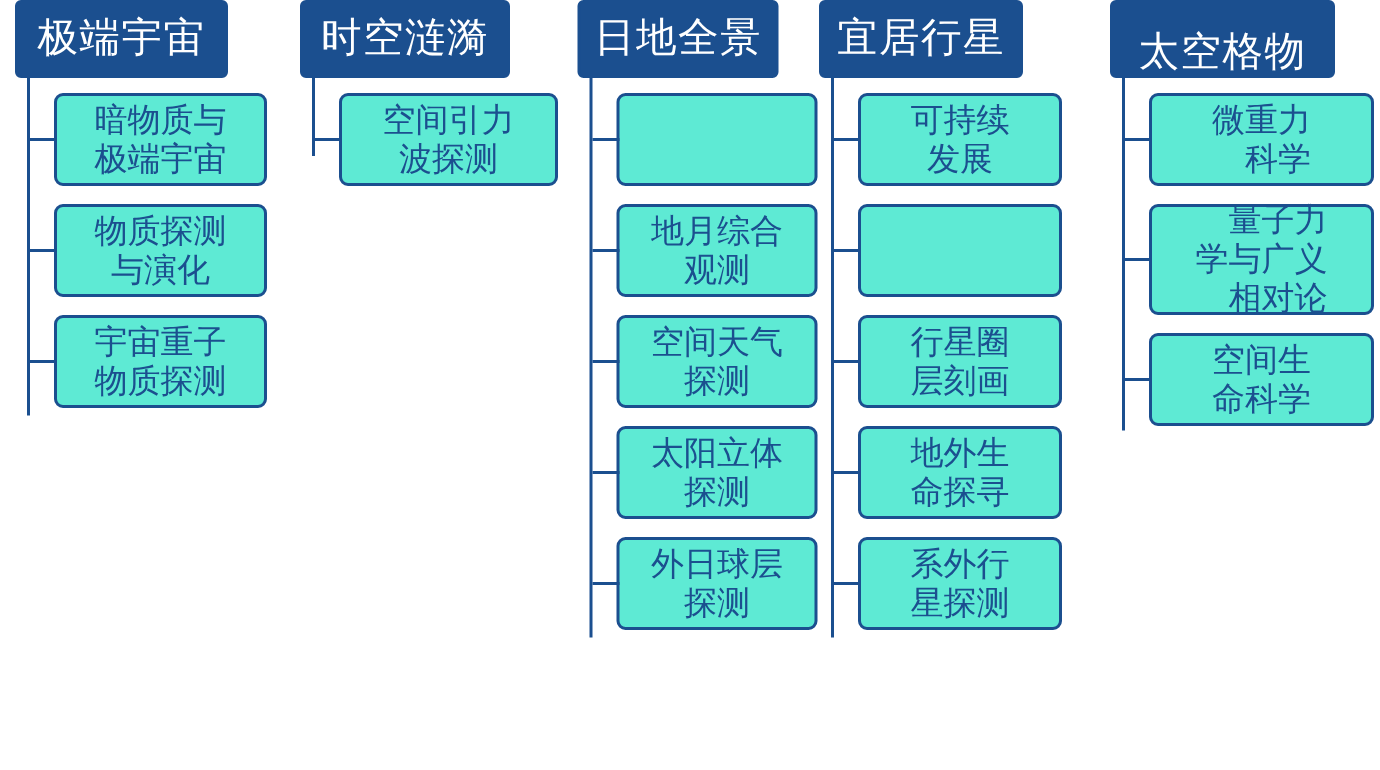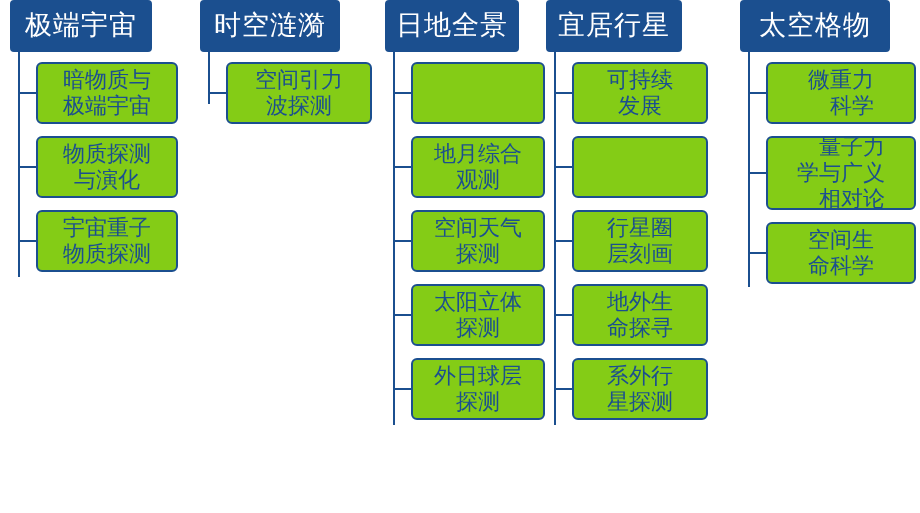--- a/index.html
+++ b/index.html
@@ -49,21 +49,21 @@
     left: 8px;
     top: 0;
     width: 2px;
     background: #1b4f8f;
   }
   .node {
     position: relative;
     margin-left: 26px;
     border: 2px solid #1b4f8f;
     border-radius: 6px;
-    background: #84cc16;
+    background: #5eead4;
     color: #1b4f8f;
     text-align: center;
     font-size: 22px;
     line-height: 1.18;
     box-sizing: border-box;
     display: flex;
     align-items: center;
     justify-content: center;
     padding: 4px 2px;
     margin-bottom: 12px;
@@ -92,21 +92,21 @@
 
   #col2 { left: 385px; width: 160px; }
   #col2 .header { width: 134px; }
   #col2 .node { width: 134px; height: 62px; }
 
   #col3 { left: 546px; width: 164px; }
   #col3 .header { width: 136px; }
   #col3 .node { width: 136px; height: 62px; }
 
   #col4 { left: 740px; width: 178px; }
-  #col4 .header { width: 150px; }
+  #col4 .header { width: 150px; align-items: flex-end; }
   #col4 .node { width: 150px; height: 62px; text-align: right; }
   #col4 .node.tall { height: 74px; }
 </style>
 </head>
 <body>
 
 <div id="canvas">
 
   <div class="column" id="col0">
     <div class="header">

